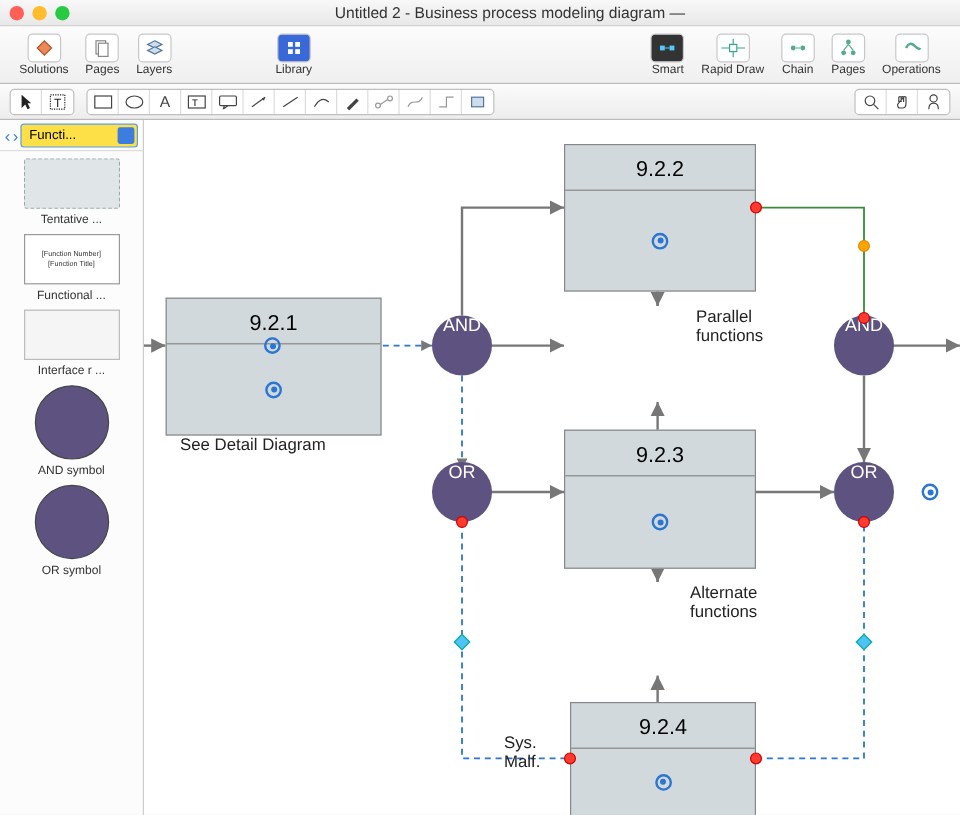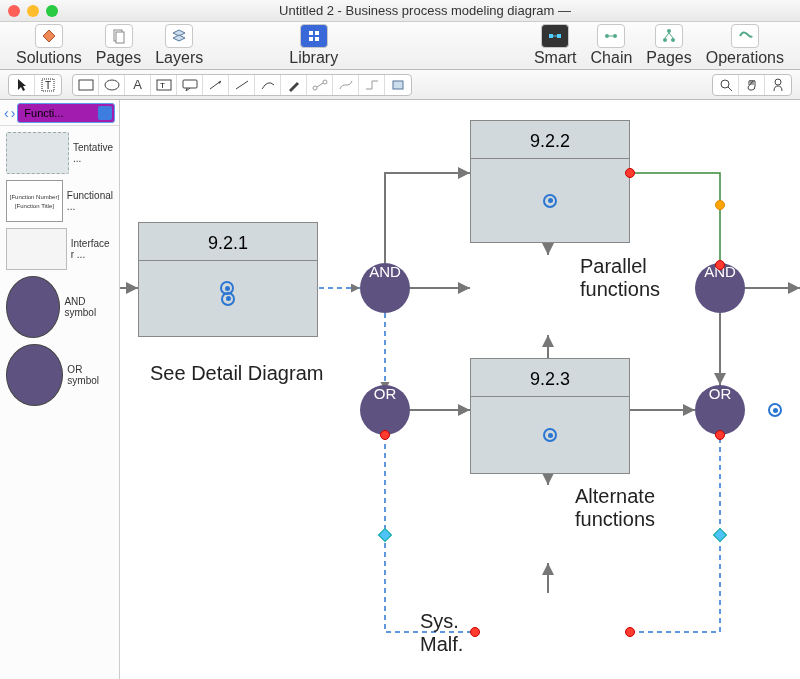--- a/index.html
+++ b/index.html
@@ -3,47 +3,47 @@
 <meta charset="utf-8">
 <style>
 *{box-sizing:border-box;margin:0;padding:0;font-family:-apple-system,Helvetica,Arial,sans-serif}
 body{width:800px;height:679px;background:#f0f0f0;overflow:hidden;position:relative}
 .titlebar{height:22px;background:linear-gradient(#f8f8f8,#e8e8e8);display:flex;align-items:center;padding:3px 8px;border-bottom:1px solid #ccc}
 .dots{display:flex;gap:7px}
 .dot{width:12px;height:12px;border-radius:50%}
 .dot-r{background:#ff5f57}.dot-y{background:#ffbd2e}.dot-g{background:#28ca42}
 .title{flex:1;text-align:center;font-size:13px;color:#333}
 .maintb{height:48px;background:linear-gradient(#fcfcfc,#efefef);border-bottom:1px solid #bbb;display:flex;align-items:center;padding:0 10px;gap:2px}
-.tbtn{display:flex;flex-direction:column;align-items:center;justify-content:center;padding:2px 6px;font-size:16px;color:#333;cursor:pointer;border-radius:4px}
+.tbtn{display:flex;flex-direction:column;align-items:center;justify-content:center;padding:2px 6px;font-size:10px;color:#333;cursor:pointer;border-radius:4px}
 .tbtn .ic{width:28px;height:24px;background:#fff;border:1px solid #c8c8c8;border-radius:4px;display:flex;align-items:center;justify-content:center;margin-bottom:1px}
 .spacer{flex:1}
 .shapetb{height:30px;background:linear-gradient(#fbfbfb,#ededed);border-bottom:1px solid #bbb;display:flex;align-items:center;padding:0 8px;gap:10px}
 .shgrp{display:flex;gap:0;border:1px solid #c0c0c0;border-radius:4px;background:#fff;height:22px;align-items:center}
 .shbtn{width:26px;height:20px;display:flex;align-items:center;justify-content:center;cursor:pointer;border-right:1px solid #ddd}
 .shbtn:last-child{border-right:none}
 .content{display:flex;height:579px}
 .sidebar{width:120px;background:#fcfcfc;border-right:1px solid #ccc;display:flex;flex-direction:column}
 .sbhead{height:26px;display:flex;align-items:center;padding:0 4px;border-bottom:1px solid #ddd;gap:2px}
 .sbnav{display:flex;gap:2px}
-.sbsel{flex:1;height:20px;background:#a21caf;border:1px solid #5a9de8;border-radius:3px;font-size:11px;padding:0 18px 0 6px;display:flex;align-items:center;position:relative}
+.sbsel{flex:1;height:20px;background:#fde047;border:1px solid #5a9de8;border-radius:3px;font-size:11px;padding:0 18px 0 6px;display:flex;align-items:center;position:relative}
 .sbsel::after{content:"";position:absolute;right:2px;top:2px;width:14px;height:14px;background:#3d7de0;border-radius:2px}
 .sblist{flex:1;overflow:auto;padding:6px;display:flex;flex-direction:column;align-items:center;gap:6px}
-.sitem{display:flex;flex-direction:row;align-items:center;gap:4px;font-size:10px;color:#333;width:100%}
+.sitem{display:flex;flex-direction:column;align-items:center;gap:4px;font-size:10px;color:#333;width:100%}
 .swatch-rect{width:80px;height:42px;border:1px dashed #9aa;background:#e0e6e8;border-radius:2px}
 .swatch-func{width:80px;height:42px;border:1px solid #999;background:#fff;font-size:6px;display:flex;flex-direction:column;align-items:center;justify-content:center;gap:3px}
 .swatch-if{width:80px;height:42px;border:1px solid #bbb;background:#f5f5f5}
 .swatch-circ{width:62px;height:62px;border-radius:50%;background:#5e5380;border:1px solid #444}
 .canvas{flex:1;background:#fff;position:relative}
 .node{position:absolute;background:#d1d9dc;border:1.5px solid #888;display:flex;flex-direction:column;align-items:center}
 .node .hdr{width:100%;text-align:center;font-size:18px;padding:10px 0 6px;border-bottom:1.5px solid #888}
 .node .bod{flex:1;display:flex;align-items:center;justify-content:center}
 .cdot{width:14px;height:14px;border:2px solid #2a76d2;border-radius:50%;display:flex;align-items:center;justify-content:center}
 .cdot::after{content:"";width:5px;height:5px;background:#2a76d2;border-radius:50%}
 .op{position:absolute;width:50px;height:50px;background:#5e5380;border-radius:50%;display:flex;justify-content:center;color:#fff;font-size:15px;font-weight:500}
-.lbl{position:absolute;font-size:20px;color:#222}
+.lbl{position:absolute;font-size:14px;color:#222}
 .pt{position:absolute;width:10px;height:10px;border-radius:50%}
 .pt-r{background:#ff3b30;border:1px solid #c00}
 .pt-o{background:#ffa500;border:1px solid #d80}
 .pt-b{background:#4fc3f7;border:1px solid #1a9;transform:rotate(45deg);border-radius:0}
 svg.conn{position:absolute;top:0;left:0;width:100%;height:100%;pointer-events:none}
 </style>
 </head>
 <body>
 
 <div class="titlebar">
@@ -97,20 +97,32 @@
   <div class="spacer"></div>
   <div class="tbtn">
       <div class="ic" style="background:#333">
         <svg width="16" height="16">
           <rect x="2" y="6" width="4" height="4" fill="#5cf"></rect>
           <rect x="10" y="6" width="4" height="4" fill="#5cf"></rect>
           <line x1="6" y1="8" x2="10" y2="8" stroke="#5cf"></line>
         </svg>
       </div>
       <span>Smart</span>
+    </div>
+  <div class="tbtn">
+      <div class="ic">
+        <svg width="20" height="16">
+          <rect x="7" y="5" width="6" height="6" fill="none" stroke="#3a8"></rect>
+          <line x1="10" y1="0" x2="10" y2="5" stroke="#3a8"></line>
+          <line x1="10" y1="11" x2="10" y2="16" stroke="#3a8"></line>
+          <line x1="0" y1="8" x2="7" y2="8" stroke="#3a8"></line>
+          <line x1="13" y1="8" x2="20" y2="8" stroke="#3a8"></line>
+        </svg>
+      </div>
+      <span>Rapid Draw</span>
     </div>
   <div class="tbtn">
       <div class="ic">
         <svg width="16" height="16">
           <circle cx="4" cy="8" r="2" fill="#5a8"></circle>
           <circle cx="12" cy="8" r="2" fill="#5a8"></circle>
           <line x1="6" y1="8" x2="10" y2="8" stroke="#5a8"></line>
         </svg>
       </div>
       <span>Chain</span>
@@ -302,34 +314,40 @@
       <line x1="428" y1="385" x2="428" y2="355" stroke="#777" stroke-width="2" marker-end="url(#ah)"></line>
       <line x1="428" y1="493" x2="428" y2="463" stroke="#777" stroke-width="2" marker-end="url(#ah)"></line>
       <line x1="510" y1="310" x2="575" y2="310" stroke="#777" stroke-width="2" marker-end="url(#ah)"></line>
       <path d="M510,73 L600,73 L600,165" stroke="#3a8a3a" stroke-width="1.5" fill="none"></path>
       <line x1="600" y1="213" x2="600" y2="285" stroke="#777" stroke-width="2" marker-end="url(#ah)"></line>
       <line x1="600" y1="335" x2="600" y2="285" stroke="#777" stroke-width="2"></line>
       <path d="M510,532 L600,532 L600,335" stroke="#2a76d2" stroke-width="1.5" stroke-dasharray="5,4" fill="none"></path>
       <line x1="620" y1="188" x2="680" y2="188" stroke="#777" stroke-width="2" marker-end="url(#ah)"></line>
     </svg>
 
-    <div class="node" style="left:18px;top:122px;width:180px;height:115px">
+    <div class="node" style="left:18px;top:148px;width:180px;height:115px">
       <div class="hdr">9.2.1</div>
       <div class="bod">
           <div class="cdot"></div>
         </div>
     </div>
     <div class="node" style="left:350px;top:20px;width:160px;height:123px">
       <div class="hdr">9.2.2</div>
       <div class="bod">
           <div class="cdot"></div>
         </div>
     </div>
     <div class="node" style="left:350px;top:258px;width:160px;height:116px">
       <div class="hdr">9.2.3</div>
+      <div class="bod">
+          <div class="cdot"></div>
+        </div>
+    </div>
+    <div class="node" style="left:355px;top:485px;width:155px;height:95px">
+      <div class="hdr">9.2.4</div>
       <div class="bod">
           <div class="cdot"></div>
         </div>
     </div>
 
     <div class="op" style="left:240px;top:163px">
         <span>AND</span>
       </div>
     <div class="op" style="left:575px;top:163px">
         <span>AND</span>

